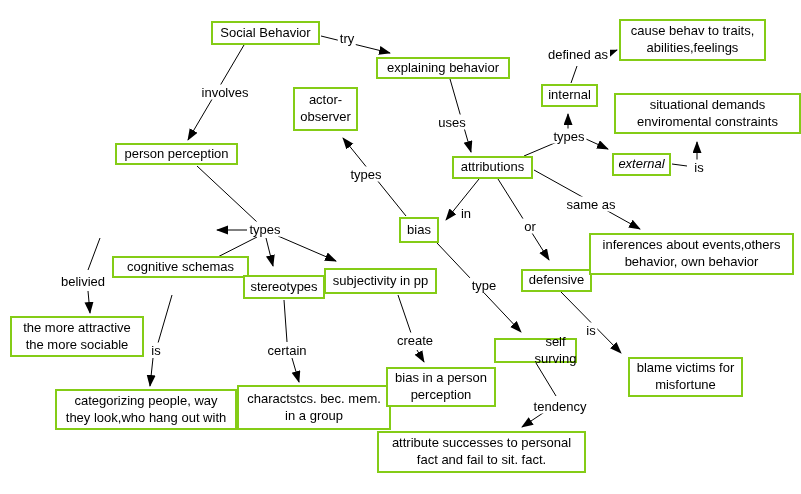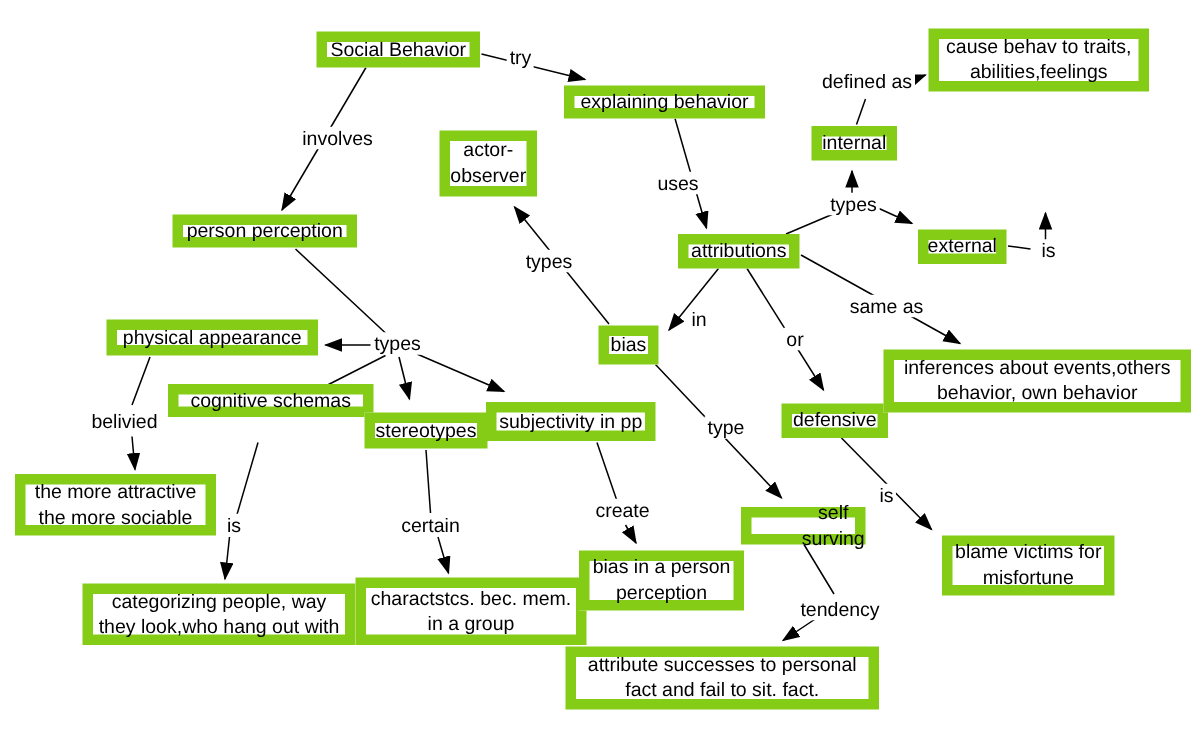--- a/index.html
+++ b/index.html
@@ -4,21 +4,21 @@
 <style>
   html,body{margin:0;padding:0;background:#ffffff;}
   #canvas{
     position:relative;width:801px;height:494px;background:#ffffff;
     font-family:"Liberation Sans","DejaVu Sans",sans-serif;overflow:hidden;
   }
   #edges{position:absolute;left:0;top:0;width:801px;height:494px;z-index:1;}
   #edges line{stroke:#000;stroke-width:1;}
   .node{
     position:absolute;box-sizing:border-box;z-index:3;
-    border:7px solid #84cc16;background:#fff;color:#000;
+    border:2px solid #84cc16;background:#fff;color:#000;
     display:flex;align-items:center;justify-content:center;
     text-align:center;font-size:13px;line-height:1.3;white-space:pre-line;
   }
   .edge-label{
     position:absolute;z-index:2;transform:translate(-50%,-50%);
     background:#fff;color:#000;font-size:13px;padding:0 2px;white-space:nowrap;
   }
 </style>
 </head>
 <body>
@@ -63,24 +63,25 @@
       <line x1="546" y1="411" x2="522" y2="427" marker-end="url(#arrowhead)"></line>
     </svg>
 
 <div class="node" style="left: 211px; top: 21px; width: 109px; height: 24px;">Social Behavior</div>
     <div class="node" style="left: 376px; top: 57px; width: 134px; height: 22px;">explaining behavior</div>
     <div class="node" style="left: 293px; top: 87px; width: 65px; height: 44px;">actor-
 observer</div>
     <div class="node" style="left: 619px; top: 19px; width: 147px; height: 42px;">cause behav to traits,
 abilities,feelings</div>
     <div class="node" style="left: 541px; top: 84px; width: 57px; height: 23px;">internal</div>
-    <div class="node" style="left: 612px; top: 153px; width: 59px; height: 23px;">external</div>
+    <div class="node" style="left: 614px; top: 93px; width: 187px; height: 41px;">situational demands
+enviromental constraints</div>
+    <div class="node" style="left: 612px; top: 153px; width: 59px; height: 23px; font-style: italic;">external</div>
     <div class="node" style="left: 452px; top: 156px; width: 81px; height: 23px;">attributions</div>
     <div class="node" style="left: 115px; top: 143px; width: 123px; height: 22px;">person perception</div>
-    <div class="node" style="left: 71px; top: 213px; width: 141px; height: 24px;">physical appearance</div>
     <div class="node" style="left: 399px; top: 217px; width: 40px; height: 26px;">bias</div>
     <div class="node" style="left: 112px; top: 256px; width: 137px; height: 22px;">cognitive schemas</div>
     <div class="node" style="left: 243px; top: 275px; width: 82px; height: 24px;">stereotypes</div>
     <div class="node" style="left: 324px; top: 268px; width: 113px; height: 26px;">subjectivity in pp</div>
     <div class="node" style="left: 521px; top: 269px; width: 71px; height: 23px;">defensive</div>
     <div class="node" style="left: 589px; top: 233px; width: 205px; height: 42px;">inferences about events,others
 behavior, own behavior</div>
     <div class="node" style="left: 10px; top: 316px; width: 134px; height: 41px;">the more attractive
 the more sociable</div>
     <div class="node" style="left: 494px; top: 338px; width: 83px; height: 25px; padding-left: 40px;">self surving</div>

